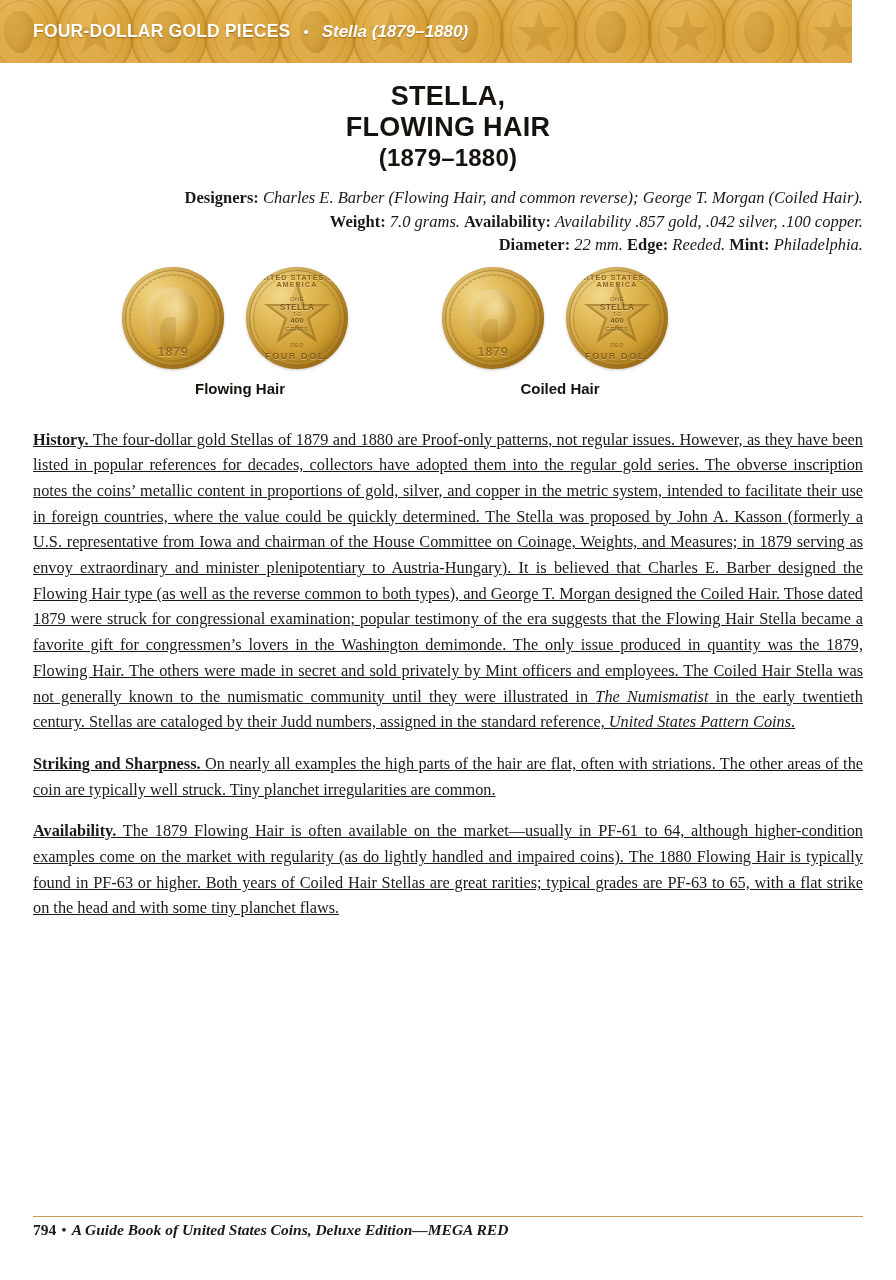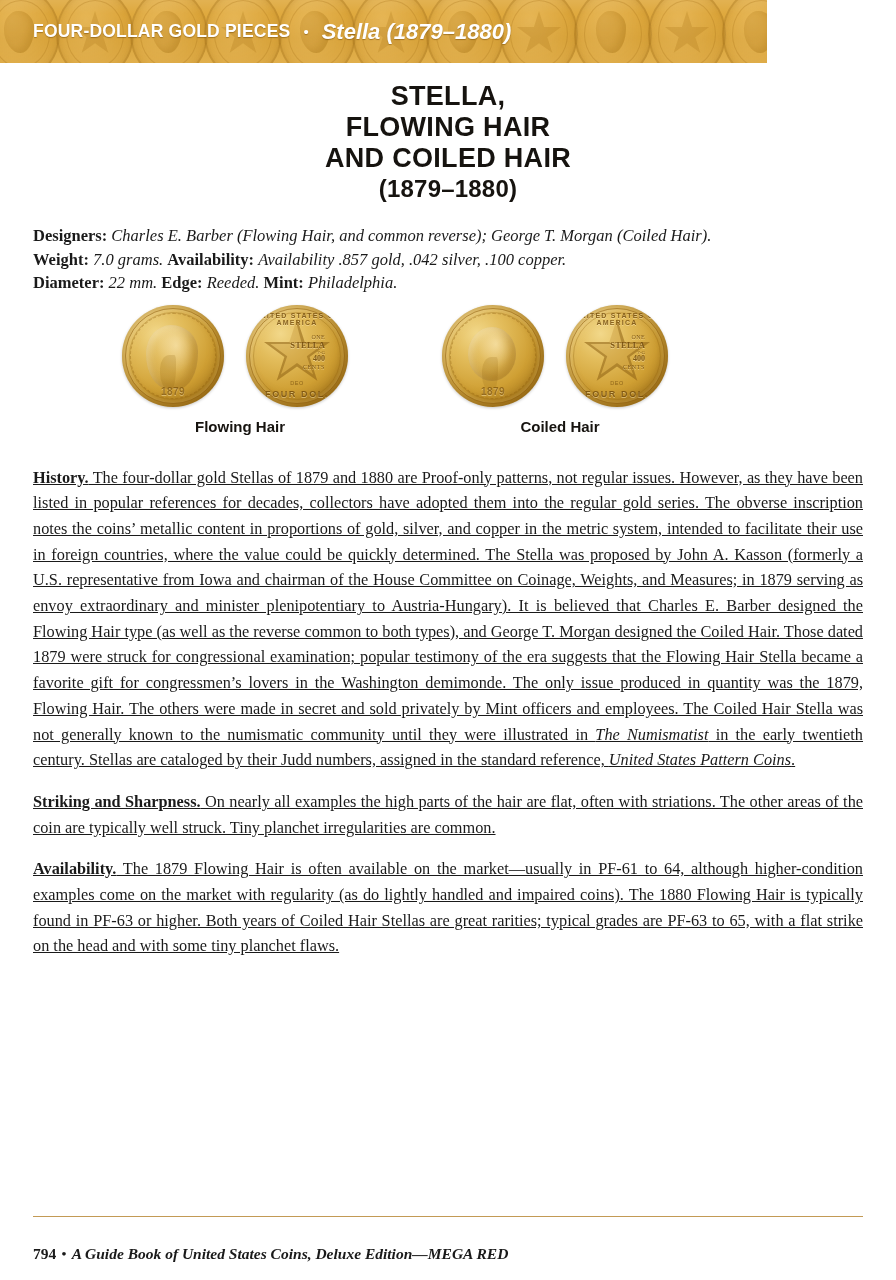--- a/index.html
+++ b/index.html
@@ -14,21 +14,21 @@
     position: relative;
     overflow: hidden;
     font-family: "Liberation Serif", "DejaVu Serif", serif;
     color: #1a1a1a;
   }
 
   
   .header-banner {
     position: absolute;
     left: 0; top: 0;
-    width: 767px;
+    width: 852px;
     height: 63px;
     background: #dfa93e;
     background-image:
       linear-gradient(180deg, rgba(255,255,255,0.10) 0%, rgba(255,255,255,0.0) 22%,
                       rgba(0,0,0,0.02) 60%, rgba(255,255,255,0.07) 100%);
     overflow: hidden;
   }
   .banner-coins {
     position: absolute;
     left: 0; top: 0;
@@ -91,21 +91,21 @@
     font-family: "Liberation Sans", sans-serif;
     font-size: 15px;
     color: #ffffff;
     margin: 0 13px;
     text-shadow: 0 1px 1px rgba(120,78,10,0.55);
   }
   .banner-title .bt-sub {
     font-family: "Liberation Sans", sans-serif;
     font-weight: bold;
     font-style: italic;
-    font-size: 22px;
+    font-size: 17px;
     color: #ffffff;
     text-shadow: 0 1px 1px rgba(120,78,10,0.55);
   }
 
   
   .page {
     position: absolute;
     left: 33px;
     top: 63px;
     width: 830px;
@@ -125,22 +125,22 @@
     letter-spacing: 0.3px;
   }
   .title-block .tl-years {
     font-size: 24px;
     line-height: 30px;
     letter-spacing: 0.2px;
   }
 
   
   .specs {
-    text-align: left;
-    margin-top: 20px;
+    text-align: right;
+    margin-top: 13px;
     font-size: 16.5px;
     line-height: 23.5px;
   }
   .specs b { font-weight: bold; }
   .specs i { font-style: italic; }
 
   
   .coin-row {
     position: relative;
     height: 148px;
@@ -210,21 +210,21 @@
     width: 16px; height: 34px;
     background: rgba(140,92,12,0.18);
     border-radius: 60% 10% 30% 50% / 40% 20% 60% 50%;
   }
   .obv-date {
     position: absolute;
     left: 0; right: 0;
     bottom: 10px;
     text-align: center;
     font-family: "Liberation Sans", sans-serif;
-    font-size: 10px;
+    font-size: 13px;
     font-weight: bold;
     color: rgba(122,80,10,0.70);
     letter-spacing: 0.5px;
     text-shadow: 0 1px 0 rgba(255,238,190,0.45);
   }
   .obv-stars {
     position: absolute;
     left: 8px; top: 8px; right: 8px; bottom: 8px;
     border-radius: 50%;
     border: 1px dashed rgba(140,92,12,0.38);
@@ -248,22 +248,22 @@
     clip-path: polygon(
       50% 2%, 61% 36%, 97% 36%, 68% 58%, 79% 93%, 50% 72%, 21% 93%, 32% 58%, 3% 36%, 39% 36%,
       43% 39%, 12% 39%, 36% 57%, 27% 84%, 50% 67%, 73% 84%, 64% 57%, 88% 39%, 57% 39%, 50% 12%);
   }
   .rev-center {
     position: absolute;
     left: 50%; top: 47%;
     width: 56px;
     margin-left: -28px;
     transform: translateY(-50%);
-    text-align: right;
-    font-family: Liberation Serif, serif;
+    text-align: center;
+    font-family: Liberation Sans, sans-serif;
     color: rgba(112,72,8,0.85);
     text-shadow: 0 1px 0 rgba(255,240,195,0.5);
     line-height: 1.08;
   }
   .rev-center .l1 { font-size: 6px; letter-spacing: 0.4px; }
   .rev-center .l2 { font-size: 8.5px; font-weight: bold; letter-spacing: 0.2px; }
   .rev-center .l3 { font-size: 5px; }
   .rev-center .l4 { font-size: 8px; font-weight: bold; }
   .rev-center .l5 { font-size: 6px; letter-spacing: 0.6px; }
   .rev-top-legend, .rev-bot-legend {
@@ -316,21 +316,21 @@
     left: 33px;
     top: 1216px;
     width: 830px;
   }
   .footer-rule {
     width: 830px;
     height: 1px;
     background: #c39a55;
   }
   .footer-text {
-    margin-top: 28px;
+    margin-top: 4px;
     font-size: 15.5px;
     font-weight: bold;
     color: #1a1a1a;
   }
   .footer-text .pg { font-style: normal; }
   .footer-text .bullet { font-weight: normal; margin: 0 5px; }
   .footer-text .bk { font-style: italic; }
 </style>
 </head>
 <body>
@@ -356,21 +356,20 @@
     <span class="bt-sep">•</span>
     <span class="bt-sub">Stella (1879–1880)</span>
   </div>
 </div>
 
 <div class="page">
 
   <div class="title-block">
     <div class="tl">STELLA,</div>
     <div class="tl">FLOWING HAIR</div>
-    <div class="tl">AND COILED HAIR</div>
     <div class="tl-years">(1879–1880)</div>
   </div>
 
   <div class="specs">
     <div>
       <b>Designers:</b>
       <i>Charles E. Barber (Flowing Hair, and common reverse); George T. Morgan (Coiled Hair).</i>
     </div>
     <div>
       <b>Weight:</b>

